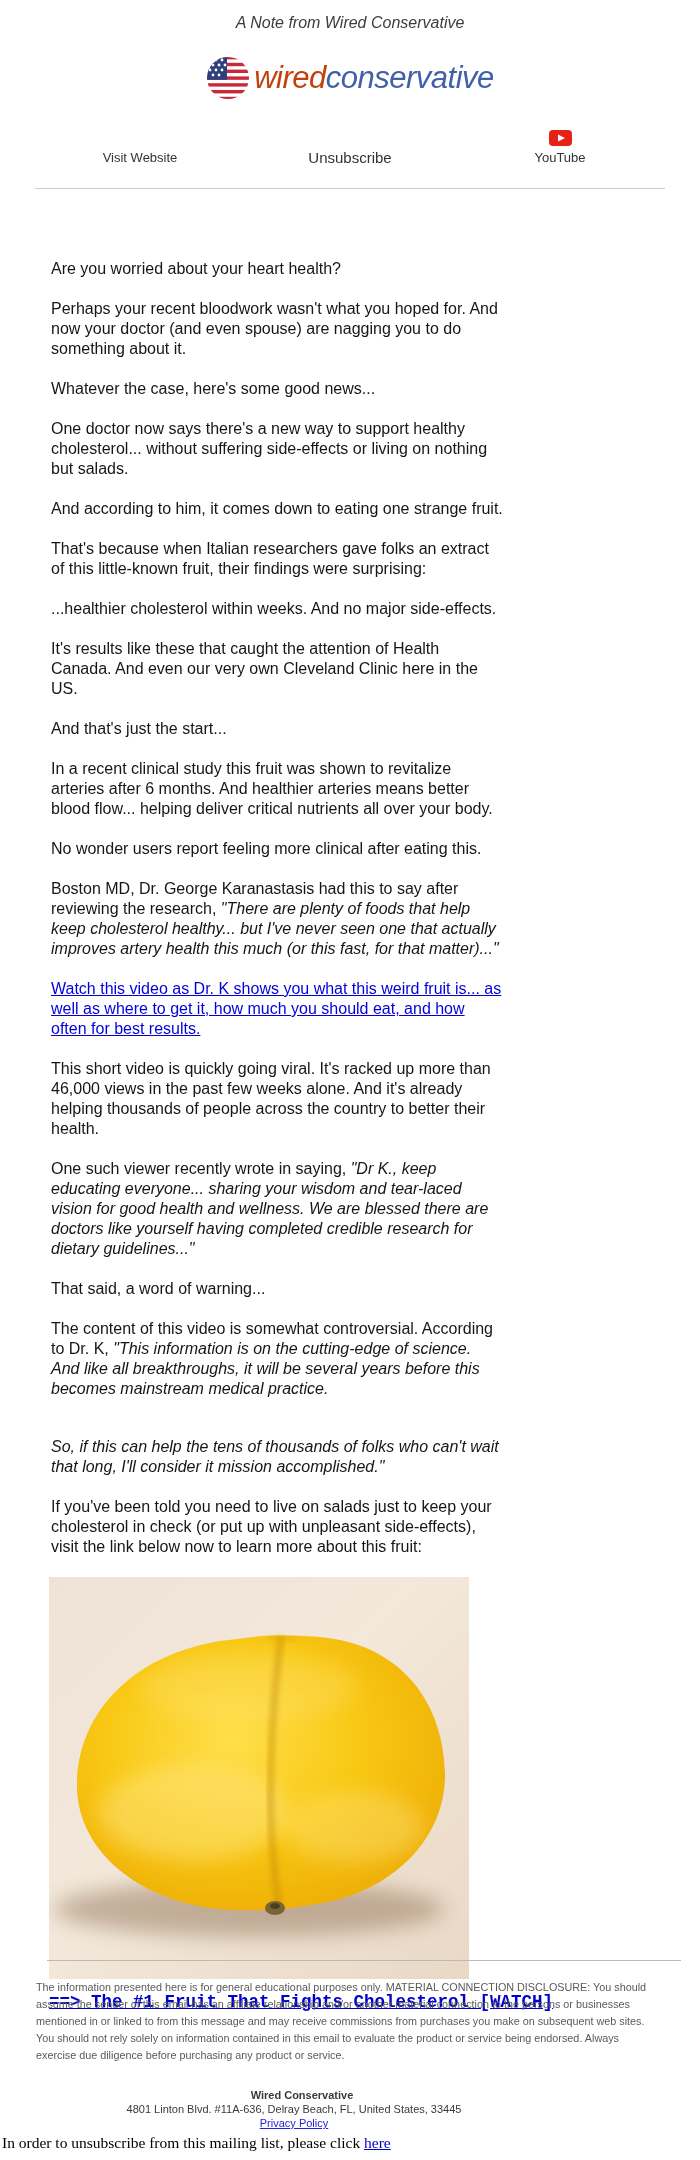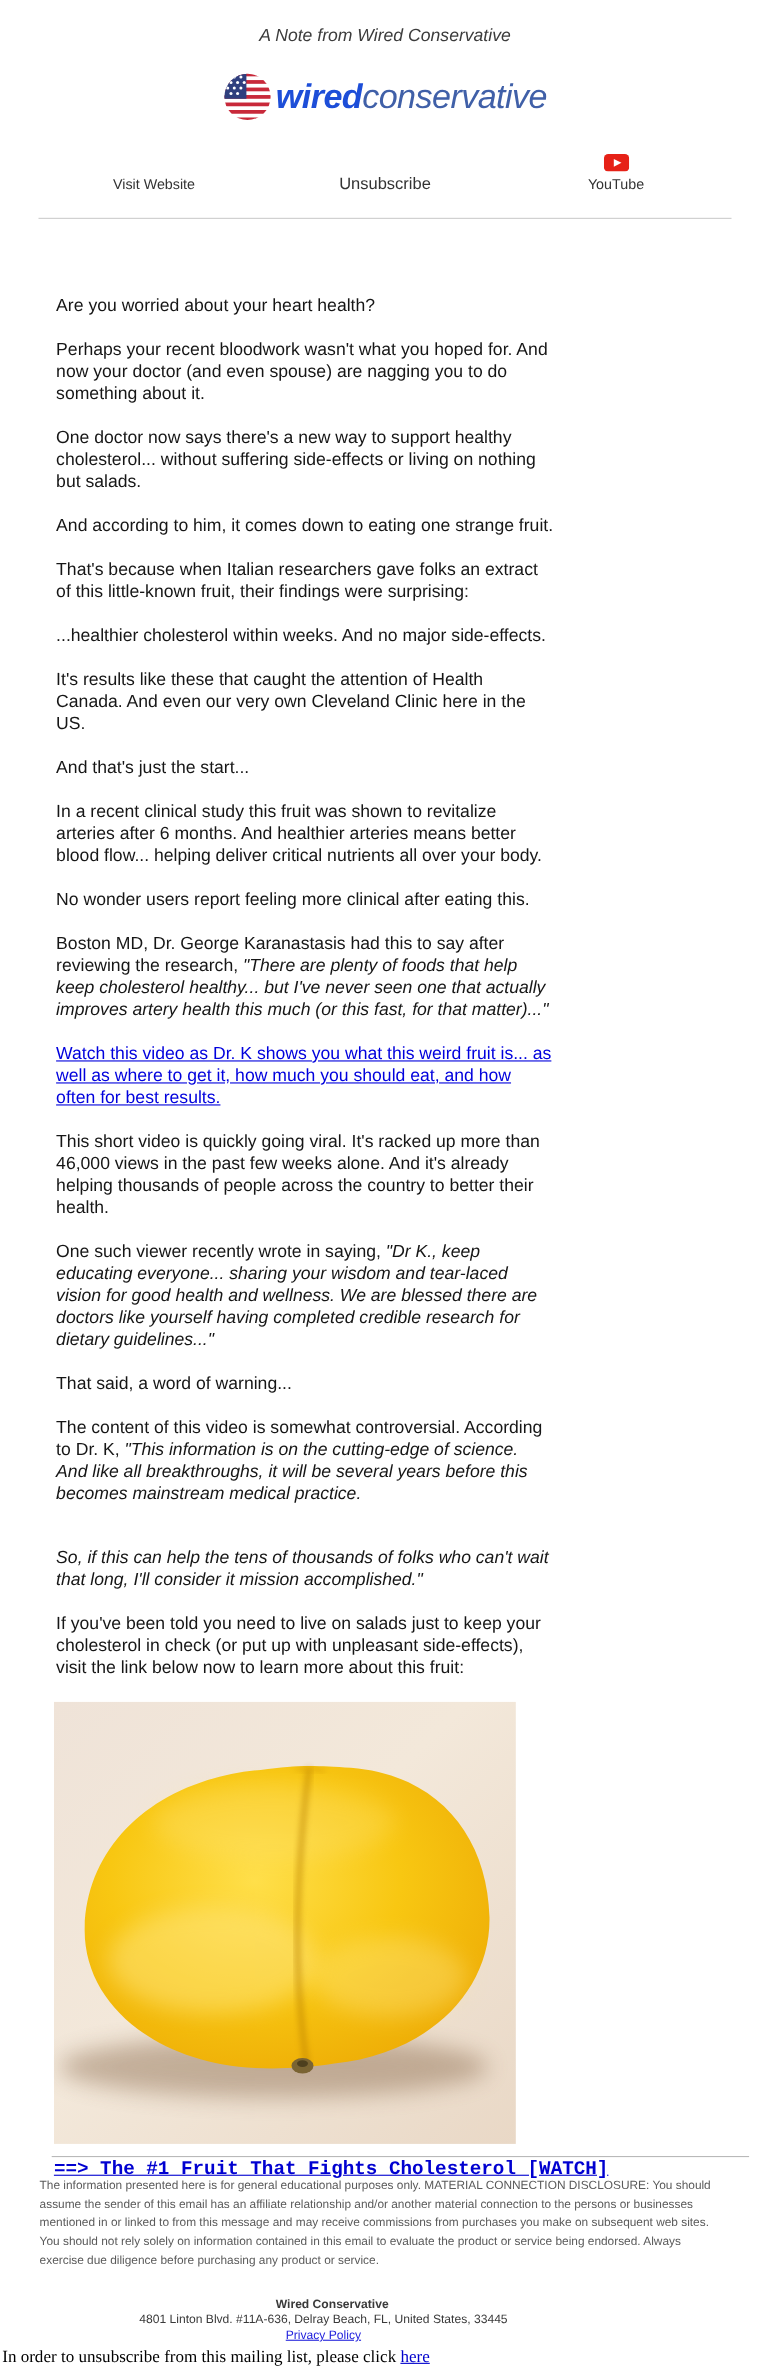--- a/index.html
+++ b/index.html
@@ -2,26 +2,26 @@
 <html><head>
 <meta charset="utf-8">
 <style>
   html,body{margin:0;padding:0;}
   body{
     width:700px;height:2160px;position:relative;overflow:hidden;
     background:#ffffff;color:#1a1a1a;
     font-family:"Liberation Sans", sans-serif;
   }
   
-  .header{text-align:center;padding-top:24px;}
+  .header{text-align:center;padding-top:14px;}
   .note{font-style:italic;font-size:16px;color:#3c3c3c;line-height:18px;}
   .logo-row{margin-top:24px;display:flex;align-items:center;justify-content:center;}
   .flag{width:44px;height:44px;margin-right:4px;flex:0 0 auto;}
   .brand{font-size:31px;font-style:italic;letter-spacing:-0.5px;line-height:44px;white-space:nowrap;}
-  .brand-red{color:#1d4ed8;font-weight:bold;}
+  .brand-red{color:#c2410c;font-weight:normal;}
   .brand-blue{color:#4060a8;}
   .nav-row{width:630px;margin:30px auto 0;display:flex;align-items:flex-end;}
   .nav-cell{flex:1;text-align:center;font-size:13px;color:#333;line-height:16px;cursor:pointer;}
   .nav-cell.unsub{font-size:15px;}
   .yt-icon{display:block;margin:0 auto 4px;}
   hr.top{width:630px;margin:22px auto 0;border:none;border-top:1px solid #cccccc;height:0;}
   
   .article{width:452px;margin:70px 0 0 51px;font-size:16px;line-height:20px;color:#161616;}
   .article p{margin:0 0 20px 0;}
   .article em{font-style:italic;}
@@ -92,20 +92,21 @@
       <span>YouTube</span>
     </div>
   </div>
 
   <hr class="top">
 </div>
 
 <div class="article">
   <p>Are you worried about your heart health?</p>
   <p>Perhaps your recent bloodwork wasn't what you hoped for. And now your doctor (and even spouse) are nagging you to do something about it.</p>
+  <p>Whatever the case, here's some good news...</p>
   <p>One doctor now says there's a new way to support healthy cholesterol... without suffering side-effects or living on nothing but salads.</p>
   <p>And according to him, it comes down to eating one strange fruit.</p>
   <p>That's because when Italian researchers gave folks an extract of this little-known fruit, their findings were surprising:</p>
   <p>...healthier cholesterol within weeks. And no major side-effects.</p>
   <p>It's results like these that caught the attention of Health Canada. And even our very own Cleveland Clinic here in the US.</p>
   <p>And that's just the start...</p>
   <p>In a recent clinical study this fruit was shown to revitalize arteries after 6 months. And healthier arteries means better blood flow... helping deliver critical nutrients all over your body.</p>
   <p>No wonder users report feeling more clinical after eating this.</p>
   <p><span>Boston MD, Dr. George Karanastasis had this to say after reviewing the research, </span><em>"There are plenty of foods that help keep cholesterol healthy... but I've never seen one that actually improves artery health this much (or this fast, for that matter)..."</em></p>
   <p><a class="body-link">Watch this video as Dr. K shows you what this weird fruit is... as well as where to get it, how much you should eat, and how often for best results.</a></p>

